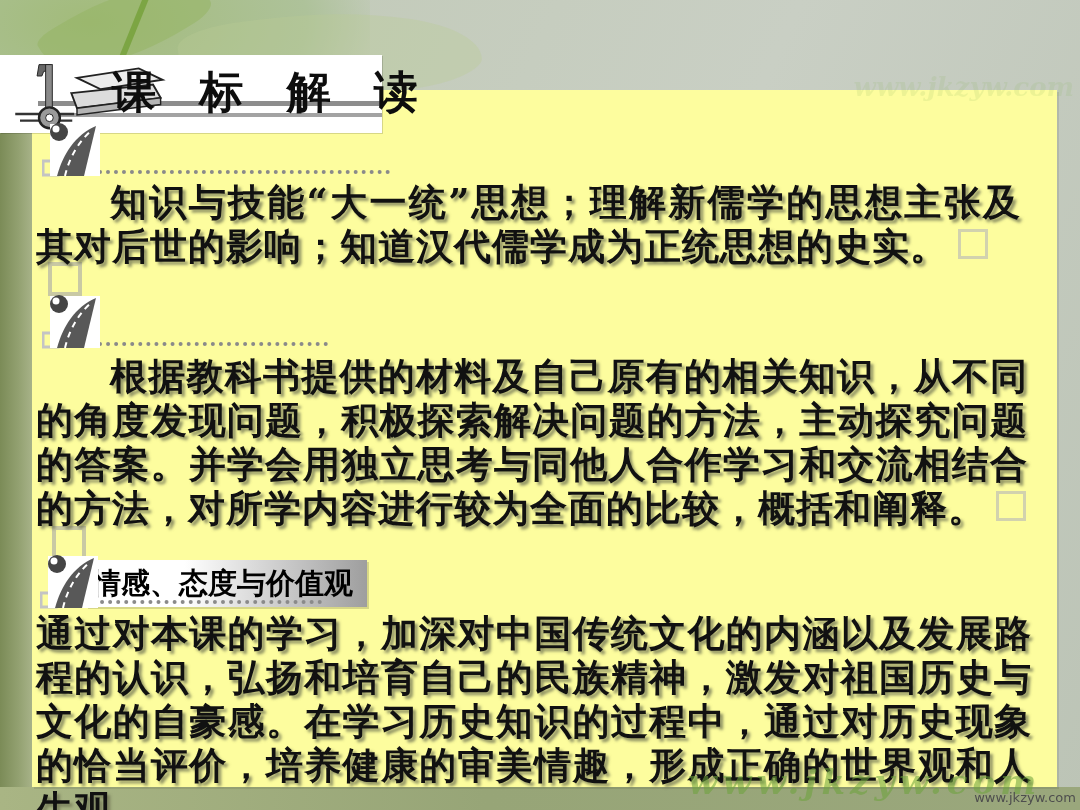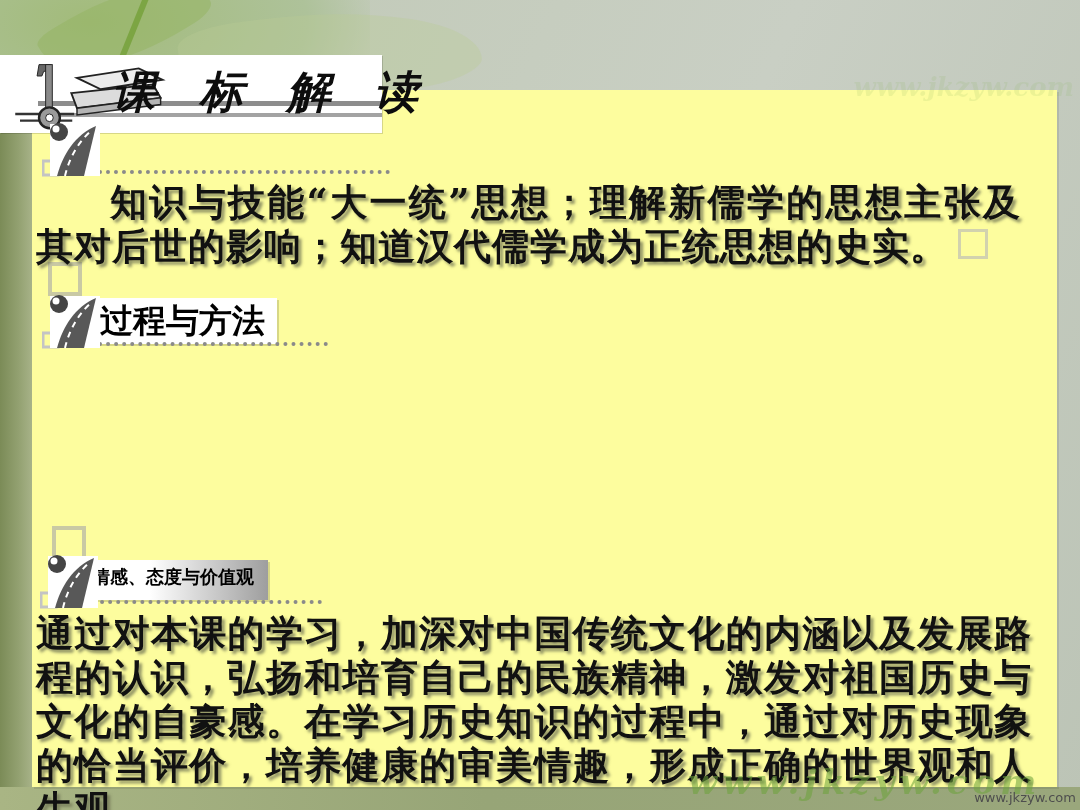--- a/index.html
+++ b/index.html
@@ -25,30 +25,30 @@
   
   .panel{position:absolute;left:32px;top:90px;width:1025px;height:697px;background:#fdfd9e;
          box-shadow:2px 2px 0 rgba(60,60,40,.12);}
 
   
   .banner{position:absolute;left:0;top:55px;width:382px;height:78px;background:#ffffff;z-index:20;
           box-shadow:1px 1px 0 rgba(0,0,0,.15);}
   .banner-line1{position:absolute;left:38px;top:46px;right:0;height:5px;background:#8d8d8d;}
   .banner-line2{position:absolute;left:50px;top:58px;right:0;height:4px;background:#a3a3a3;}
   .banner-title{position:absolute;left:112px;top:8px;width:268px;color:#0d0d0d;
-                font-family:"DejaVu Serif",serif;font-weight:bold;font-style:italic;
+                font-family:"DejaVu Serif",serif;font-weight:bold;
                 font-size:44px;letter-spacing:14px;white-space:nowrap;}
   .banner-art{position:absolute;left:6px;top:2px;}
 
   
   .badge{position:absolute;width:58px;height:60px;z-index:22;}
   .sec-label{position:absolute;z-index:21;background:#ffffff;color:#000;
              font-weight:bold;font-size:33px;line-height:1.2;padding:3px 12px 3px 6px;
              white-space:nowrap;box-shadow:2px 2px 0 rgba(0,0,0,.15);}
-  .sec-label.grad{background:linear-gradient(to right,#ffffff 35%,#9e9e9e);font-size:18px;padding:6px 14px 12px 6px;}
+  .sec-label.grad{background:linear-gradient(to right,#ffffff 35%,#9e9e9e);font-size:29px;padding:6px 14px 6px 6px;}
   .dots{position:absolute;height:0;border-bottom:4px dotted #8a8a8a;z-index:21;}
 
   
   .para{position:absolute;color:#111;font-family:"DejaVu Serif",serif;font-weight:bold;
         font-size:37px;line-height:44px;letter-spacing:1px;text-align:justify;
         text-shadow:3px 3px 3px rgba(108,112,82,.75);z-index:15;}
   .indent{text-indent:2em;}
   .ph-box{display:inline-block;width:24px;height:24px;border:3px solid #d2d2ae;margin-left:10px;
           vertical-align:baseline;text-shadow:none;}
   .margin-box{position:absolute;width:26px;height:26px;border:4px solid #c9c9a4;z-index:14;}
@@ -110,22 +110,24 @@
   <div class="margin-box" style="left:48px;top:262px;"></div>
 
   <svg class="badge" style="left:42px;top:291px;" viewBox="0 0 58 60">
     <rect x="1" y="42" width="15" height="14" fill="none" stroke="#c4c4c4" stroke-width="3"></rect>
     <rect x="8" y="5" width="50" height="52" fill="#fff"></rect>
     <path d="M15,57 C21,35 33,16 54,7 L42,57 Z" fill="#585858"></path>
     <path d="M23,57 C27,39 37,22 50,11" stroke="#fff" stroke-width="2" stroke-dasharray="6,5" fill="none"></path>
     <circle cx="17" cy="13" r="9" fill="#454545"></circle>
     <circle cx="14" cy="10" r="3.5" fill="#fff"></circle>
   </svg>
-  <div class="sec-label" style="left:94px;top:298px;">过程与方法</div>
   <div class="dots" style="left:98px;top:342px;width:230px;"></div>
+  <div class="para indent" style="left:36px;top:354px;width:992px;">
+    <span>根据教科书提供的材料及自己原有的相关知识，从不同的角度发现问题，积极探索解决问题的方法，主动探究问题的答案。并学会用独立思考与同他人合作学习和交流相结合的方法，对所学内容进行较为全面的比较，概括和阐释。</span><span class="ph-box"></span>
+  </div>
   <div class="margin-box" style="left:52px;top:526px;"></div>
 
   <svg class="badge" style="left:40px;top:551px;" viewBox="0 0 58 60">
     <rect x="1" y="42" width="15" height="14" fill="none" stroke="#c4c4c4" stroke-width="3"></rect>
     <rect x="8" y="5" width="50" height="52" fill="#fff"></rect>
     <path d="M15,57 C21,35 33,16 54,7 L42,57 Z" fill="#585858"></path>
     <path d="M23,57 C27,39 37,22 50,11" stroke="#fff" stroke-width="2" stroke-dasharray="6,5" fill="none"></path>
     <circle cx="17" cy="13" r="9" fill="#454545"></circle>
     <circle cx="14" cy="10" r="3.5" fill="#fff"></circle>
   </svg>

